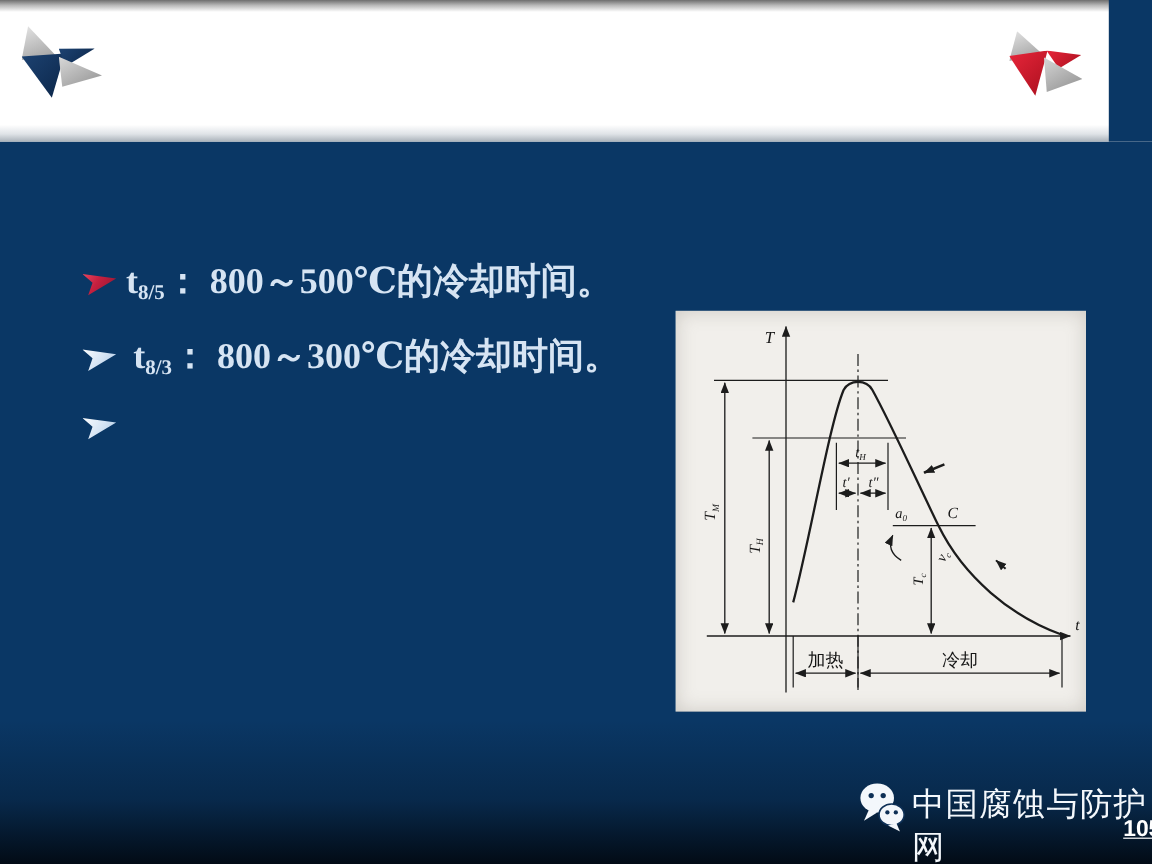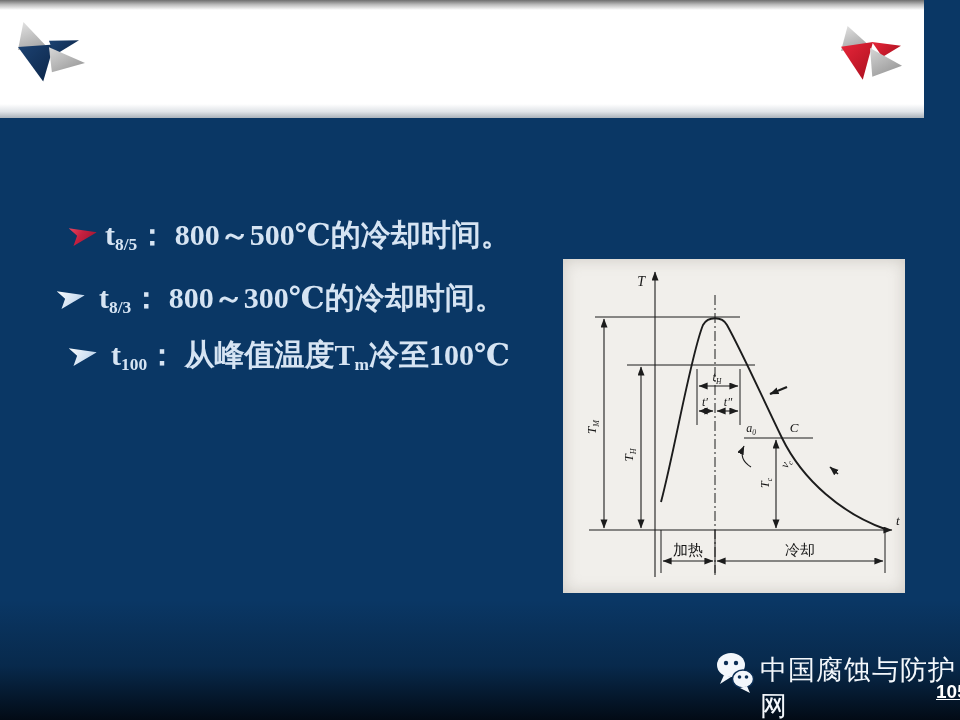--- a/index.html
+++ b/index.html
@@ -83,29 +83,28 @@
     </div>
     <div class="header-bottom-edge"></div>
     <div class="header-right-block"></div>
   </div>
 
   <div class="bullet" style="left:70px;top:216px;">
     <span class="dart dart-red"></span>
     <span class="btext"><span>t</span><span class="sub">8/5</span><span>：  800～500℃的冷却时间。</span></span>
   </div>
 
-  <div class="bullet" style="left:58px;top:279px;">
+  <div class="bullet" style="left:70px;top:279px;">
     <span class="dart dart-pale"></span>
     <span class="btext ind"><span>t</span><span class="sub">8/3</span><span>：  800～300℃的冷却时间。</span></span>
   </div>
 
   <div class="bullet" style="left:70px;top:336px;">
     <span class="dart dart-pale"></span>
     <span class="btext ind">
-      <span><span>t</span><span class="sub">100</span><span>：  从峰值温度</span><span>T</span><span class="sub">m</span><span>冷至100℃</span></span>
     </span>
   </div>
 
   <div class="figure-panel">
     <svg width="342" height="334" viewBox="0 0 342 334">
       <defs>
         <marker id="ah" orient="auto-start-reverse" markerUnits="userSpaceOnUse" markerWidth="10" markerHeight="8" refX="8.6" refY="3.5">
           <path d="M0,0 L9,3.5 L0,7 Z" fill="#1c1c1c"></path>
         </marker>
       </defs>

